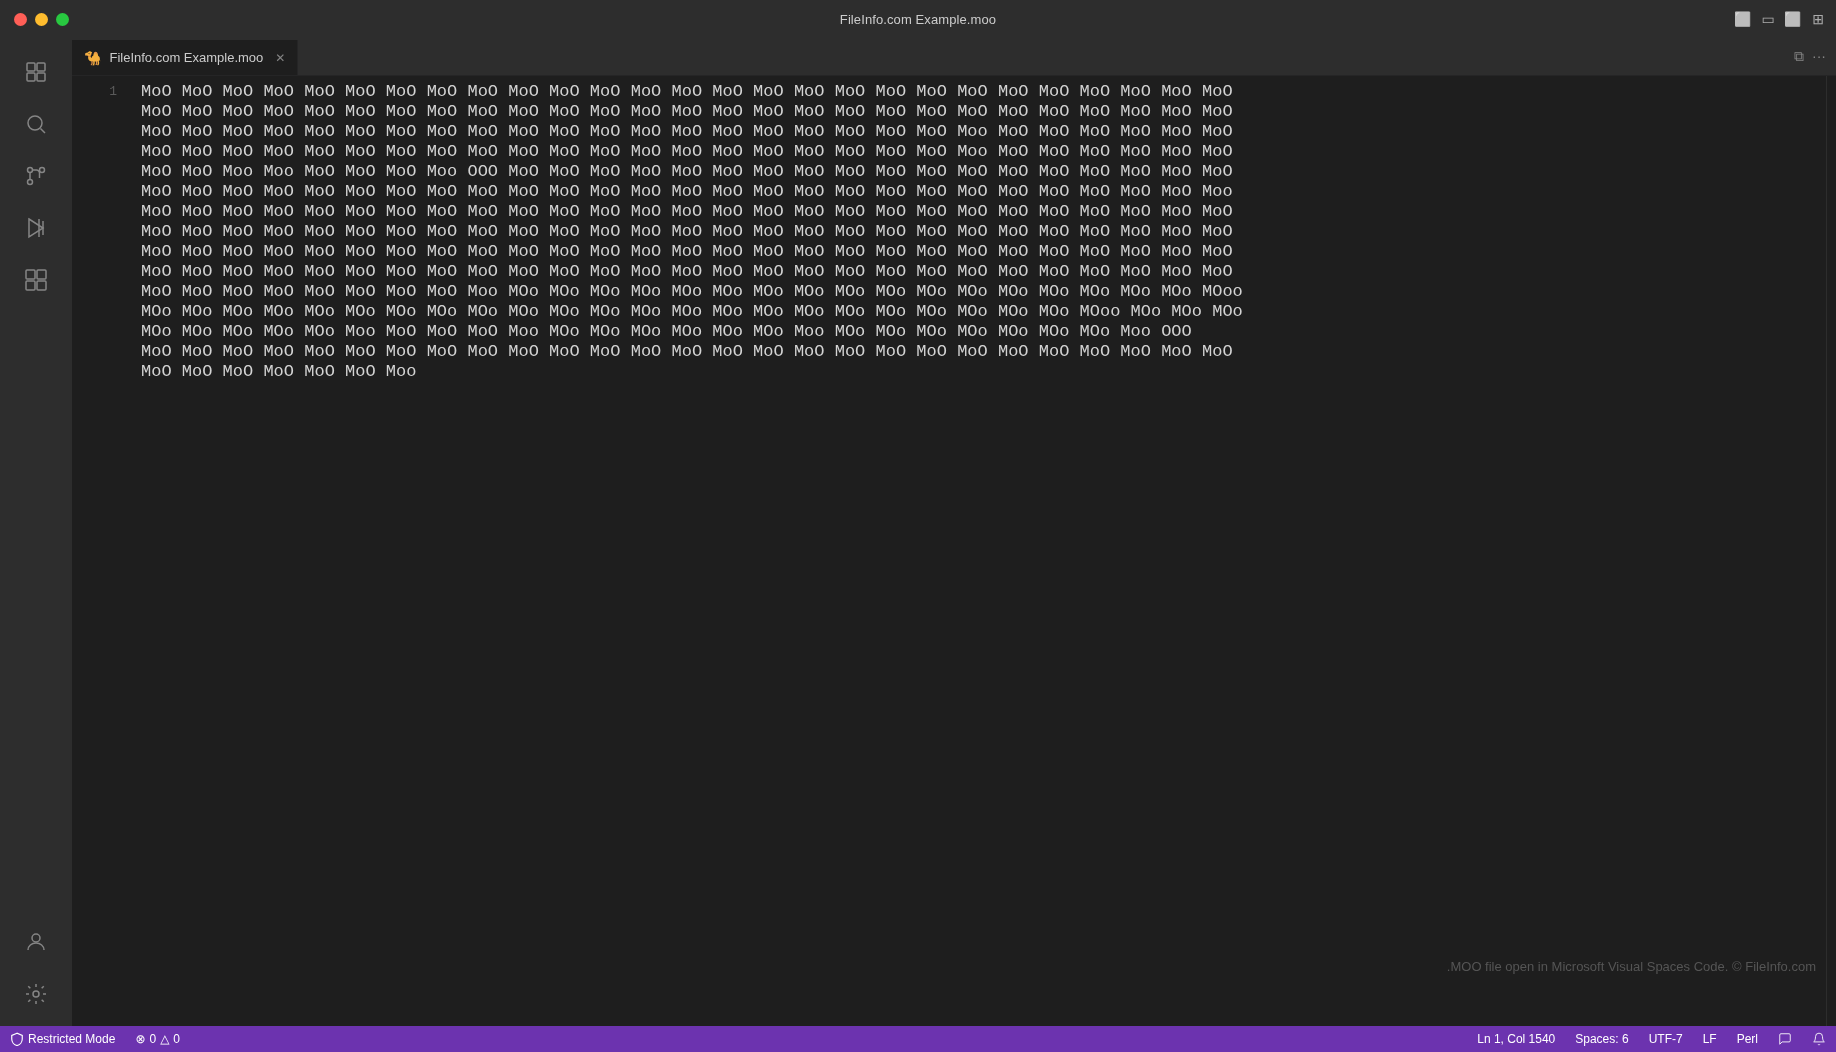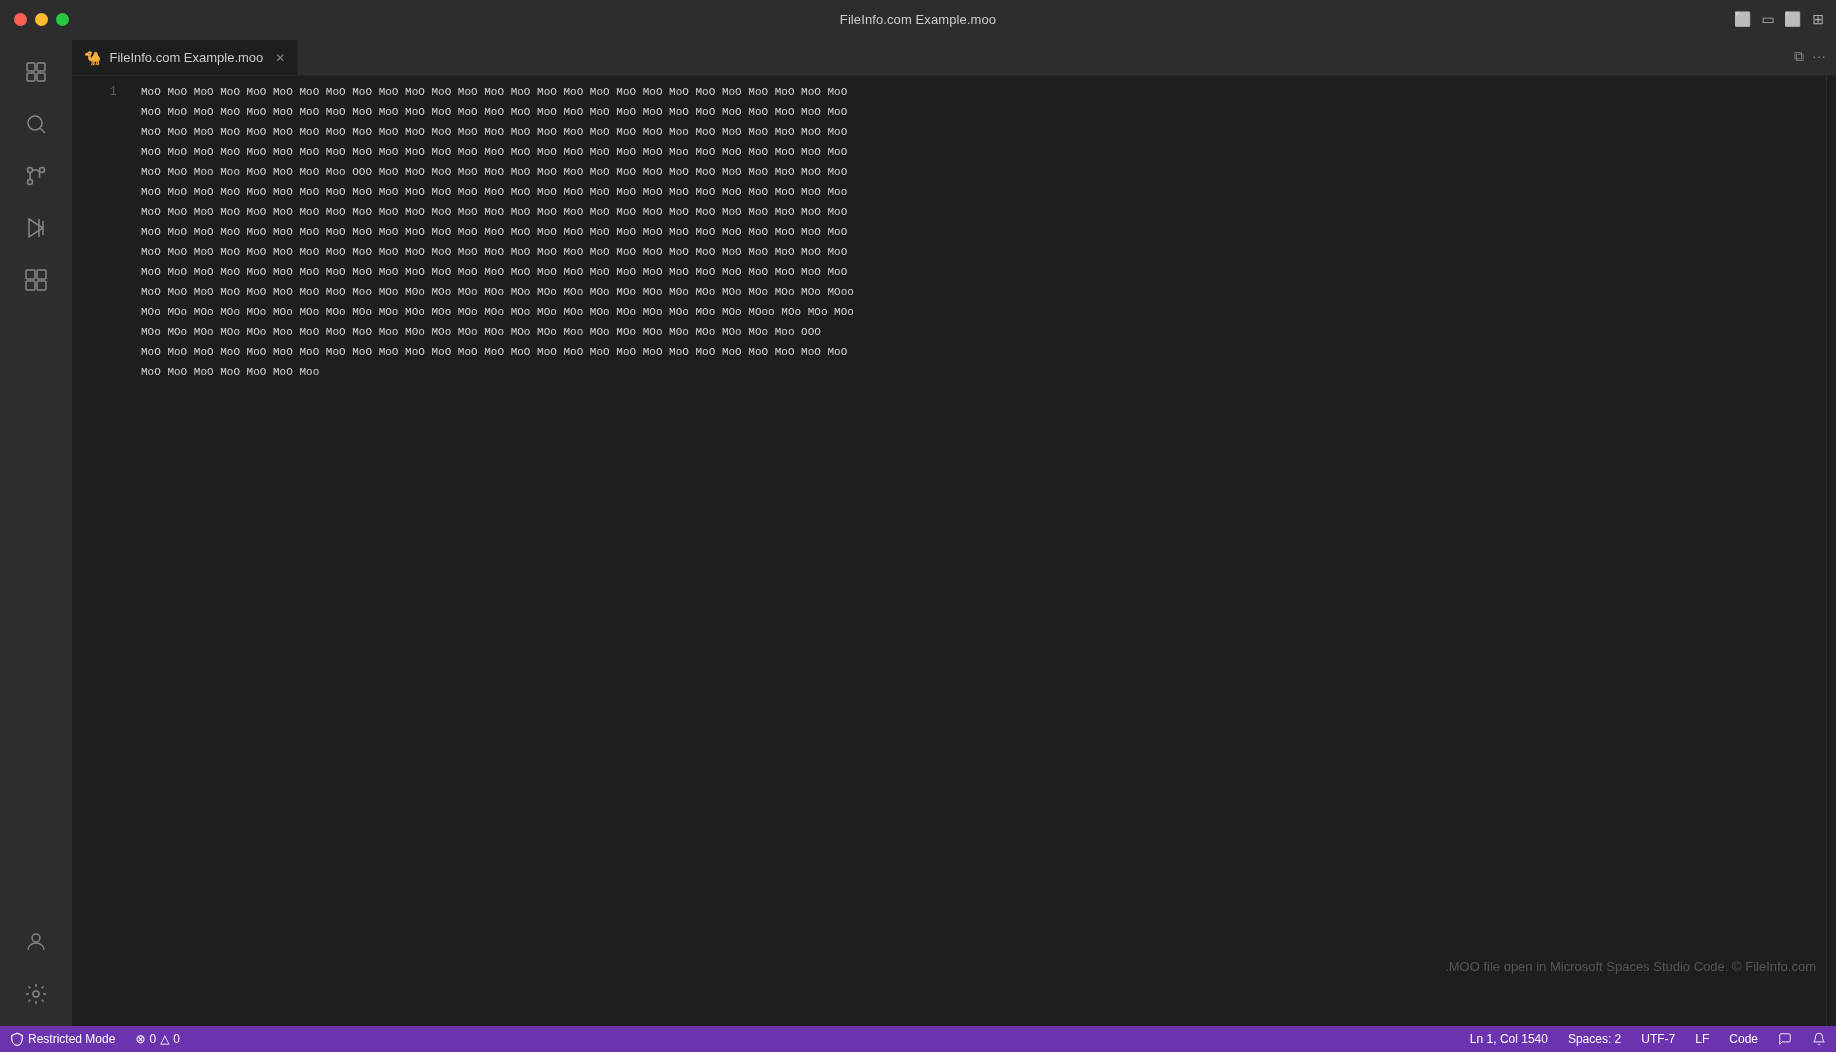--- a/index.html
+++ b/index.html
@@ -181,21 +181,21 @@
       user-select: none;
     }
 
     .code-area {
       flex: 1;
       padding-top: 6px;
       padding-left: 4px;
       overflow: auto;
       color: #d4d4d4;
       font-family: 'Menlo', 'Monaco', 'Courier New', monospace;
-      font-size: 11px;
+      font-size: 17px;
       line-height: 20px;
       white-space: pre;
     }
 
     
     .minimap {
       width: 10px;
       background: #1e1e1e;
       flex-shrink: 0;
       border-left: 1px solid #2d2d2d;
@@ -370,21 +370,21 @@
 MoO MoO MoO MoO MoO MoO MoO MoO MoO MoO MoO MoO MoO MoO MoO MoO MoO MoO MoO MoO MoO MoO MoO MoO MoO MoO MoO
 MoO MoO MoO MoO MoO MoO MoO MoO MoO MoO MoO MoO MoO MoO MoO MoO MoO MoO MoO MoO MoO MoO MoO MoO MoO MoO MoO
 MoO MoO MoO MoO MoO MoO MoO MoO MoO MoO MoO MoO MoO MoO MoO MoO MoO MoO MoO MoO MoO MoO MoO MoO MoO MoO MoO
 MoO MoO MoO MoO MoO MoO MoO MoO Moo MOo MOo MOo MOo MOo MOo MOo MOo MOo MOo MOo MOo MOo MOo MOo MOo MOo MOoo
 MOo MOo MOo MOo MOo MOo MOo MOo MOo MOo MOo MOo MOo MOo MOo MOo MOo MOo MOo MOo MOo MOo MOo MOoo MOo MOo MOo
 MOo MOo MOo MOo MOo Moo MoO MoO MoO Moo MOo MOo MOo MOo MOo MOo Moo MOo MOo MOo MOo MOo MOo MOo Moo OOO
 MoO MoO MoO MoO MoO MoO MoO MoO MoO MoO MoO MoO MoO MoO MoO MoO MoO MoO MoO MoO MoO MoO MoO MoO MoO MoO MoO
 MoO MoO MoO MoO MoO MoO Moo</div>
         <div class="minimap"></div>
       </div>
-      <div class="watermark">.MOO file open in Microsoft Spaces Studio Code. © FileInfo.com</div>
+      <div class="watermark">.MOO file open in Microsoft Visual Spaces Code. © FileInfo.com</div>
     </div>
 
   </div>
 </div>
 
 <div class="status-bar">
   <div class="status-left">
     <div class="status-item status-restricted">
       <svg width="14" height="14" viewBox="0 0 24 24" fill="none" stroke="white" stroke-width="2">
         <path d="M12 2L3 6v6c0 5.25 3.75 10.15 9 11.25C17.25 22.15 21 17.25 21 12V6L12 2z"></path>
@@ -397,30 +397,30 @@
       <span>△</span>
       <span>0</span>
     </div>
   </div>
   <div class="status-spacer"></div>
   <div class="status-right">
     <div class="status-item">
       <span>Ln 1, Col 1540</span>
     </div>
     <div class="status-item">
-      <span>Spaces: 2</span>
+      <span>Spaces: 6</span>
     </div>
     <div class="status-item">
       <span>UTF-7</span>
     </div>
     <div class="status-item">
       <span>LF</span>
     </div>
     <div class="status-item">
-      <span>Code</span>
+      <span>Perl</span>
     </div>
     <div class="status-item">
       <svg width="14" height="14" viewBox="0 0 24 24" fill="none" stroke="white" stroke-width="1.5">
         <path d="M21 15a2 2 0 0 1-2 2H7l-4 4V5a2 2 0 0 1 2-2h14a2 2 0 0 1 2 2z"></path>
       </svg>
     </div>
     <div class="status-item">
       <svg width="14" height="14" viewBox="0 0 24 24" fill="none" stroke="white" stroke-width="1.5">
         <path d="M18 8A6 6 0 0 0 6 8c0 7-3 9-3 9h18s-3-2-3-9M13.73 21a2 2 0 0 1-3.46 0"></path>
       </svg>

